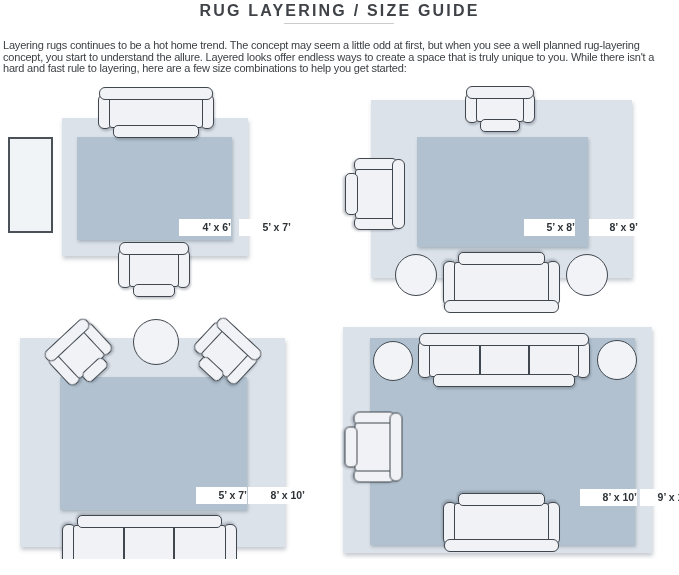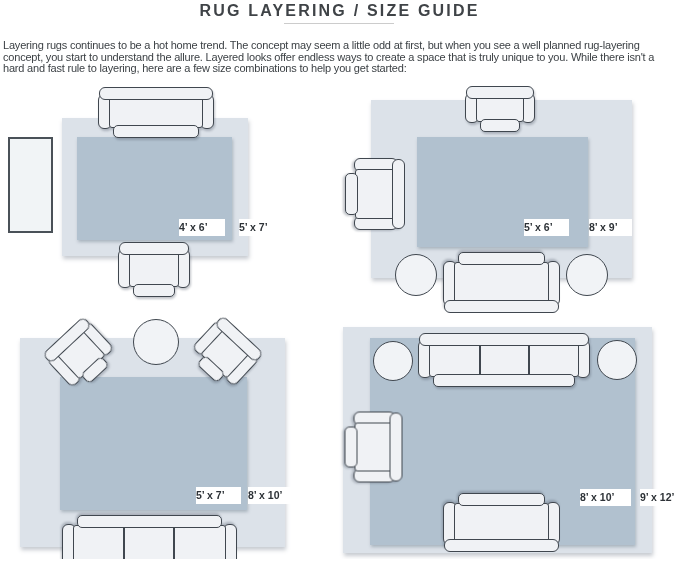--- a/index.html
+++ b/index.html
@@ -35,21 +35,21 @@
   .lip{left:15px;right:15px;bottom:0;height:13px;border-radius:5px;}
   .dv{position:absolute;top:0;bottom:0;width:2px;background:var(--line);}
   .d1{left:33%;}
   .d2{left:66%;}
   .circle{position:absolute;z-index:3;box-sizing:border-box;border-radius:50%;
     background:#f1f3f6;border:1.8px solid var(--line);}
   .rectpiece{position:absolute;z-index:3;box-sizing:border-box;
     background:#f1f4f6;border:2px solid #4a5158;}
   .size-label{
     position:absolute;z-index:4;background:#ffffff;height:17px;line-height:17px;
-    text-align:left;font-size:10.5px;font-weight:700;color:#2d3237;white-space:nowrap;
+    text-align:right;font-size:10.5px;font-weight:700;color:#2d3237;white-space:nowrap;padding-left:6px;
   }
 </style>
 </head>
 <body>
 
 <div class="page">
   <h1 class="title">RUG LAYERING / SIZE GUIDE</h1>
   <div class="divider"></div>
   <p class="intro">Layering rugs continues to be a hot home trend. The concept may seem a little odd at first, but when you see a well planned rug-layering concept, you start to understand the allure. Layered looks offer endless ways to create a space that is truly unique to you. While there isn't a hard and fast rule to layering, here are a few size combinations to help you get started:</p>
   <div class="canvas">
@@ -145,20 +145,20 @@
       </div>
       <div class="furn" style="transform: rotate(180deg); left: 443px; top: 493px; width: 117px; height: 59px;">
         <div class="piece arm-l"></div>
         <div class="piece arm-r"></div>
         <div class="piece seat"></div>
         <div class="piece back"></div>
         <div class="piece lip"></div>
       </div>
       <div class="size-label" style="left: 179px; top: 219px; width: 46px;">4’ x 6’</div>
       <div class="size-label" style="left: 239px; top: 219px; width: 46px;">5’ x 7’</div>
-      <div class="size-label" style="left: 524px; top: 219px; width: 45px;">5’ x 6’</div>
+      <div class="size-label" style="left: 524px; top: 219px; width: 45px;">5’ x 8’</div>
       <div class="size-label" style="left: 589px; top: 219px; width: 43px;">8’ x 9’</div>
       <div class="size-label" style="left: 196px; top: 487px; width: 45px;">5’ x 7’</div>
       <div class="size-label" style="left: 248px; top: 487px; width: 51px;">8’ x 10’</div>
       <div class="size-label" style="left: 580px; top: 489px; width: 51px;">8’ x 10’</div>
       <div class="size-label" style="left: 640px; top: 489px; width: 46px;">9’ x 12’</div>
     </div>
 </div>
 
 </body></html>

